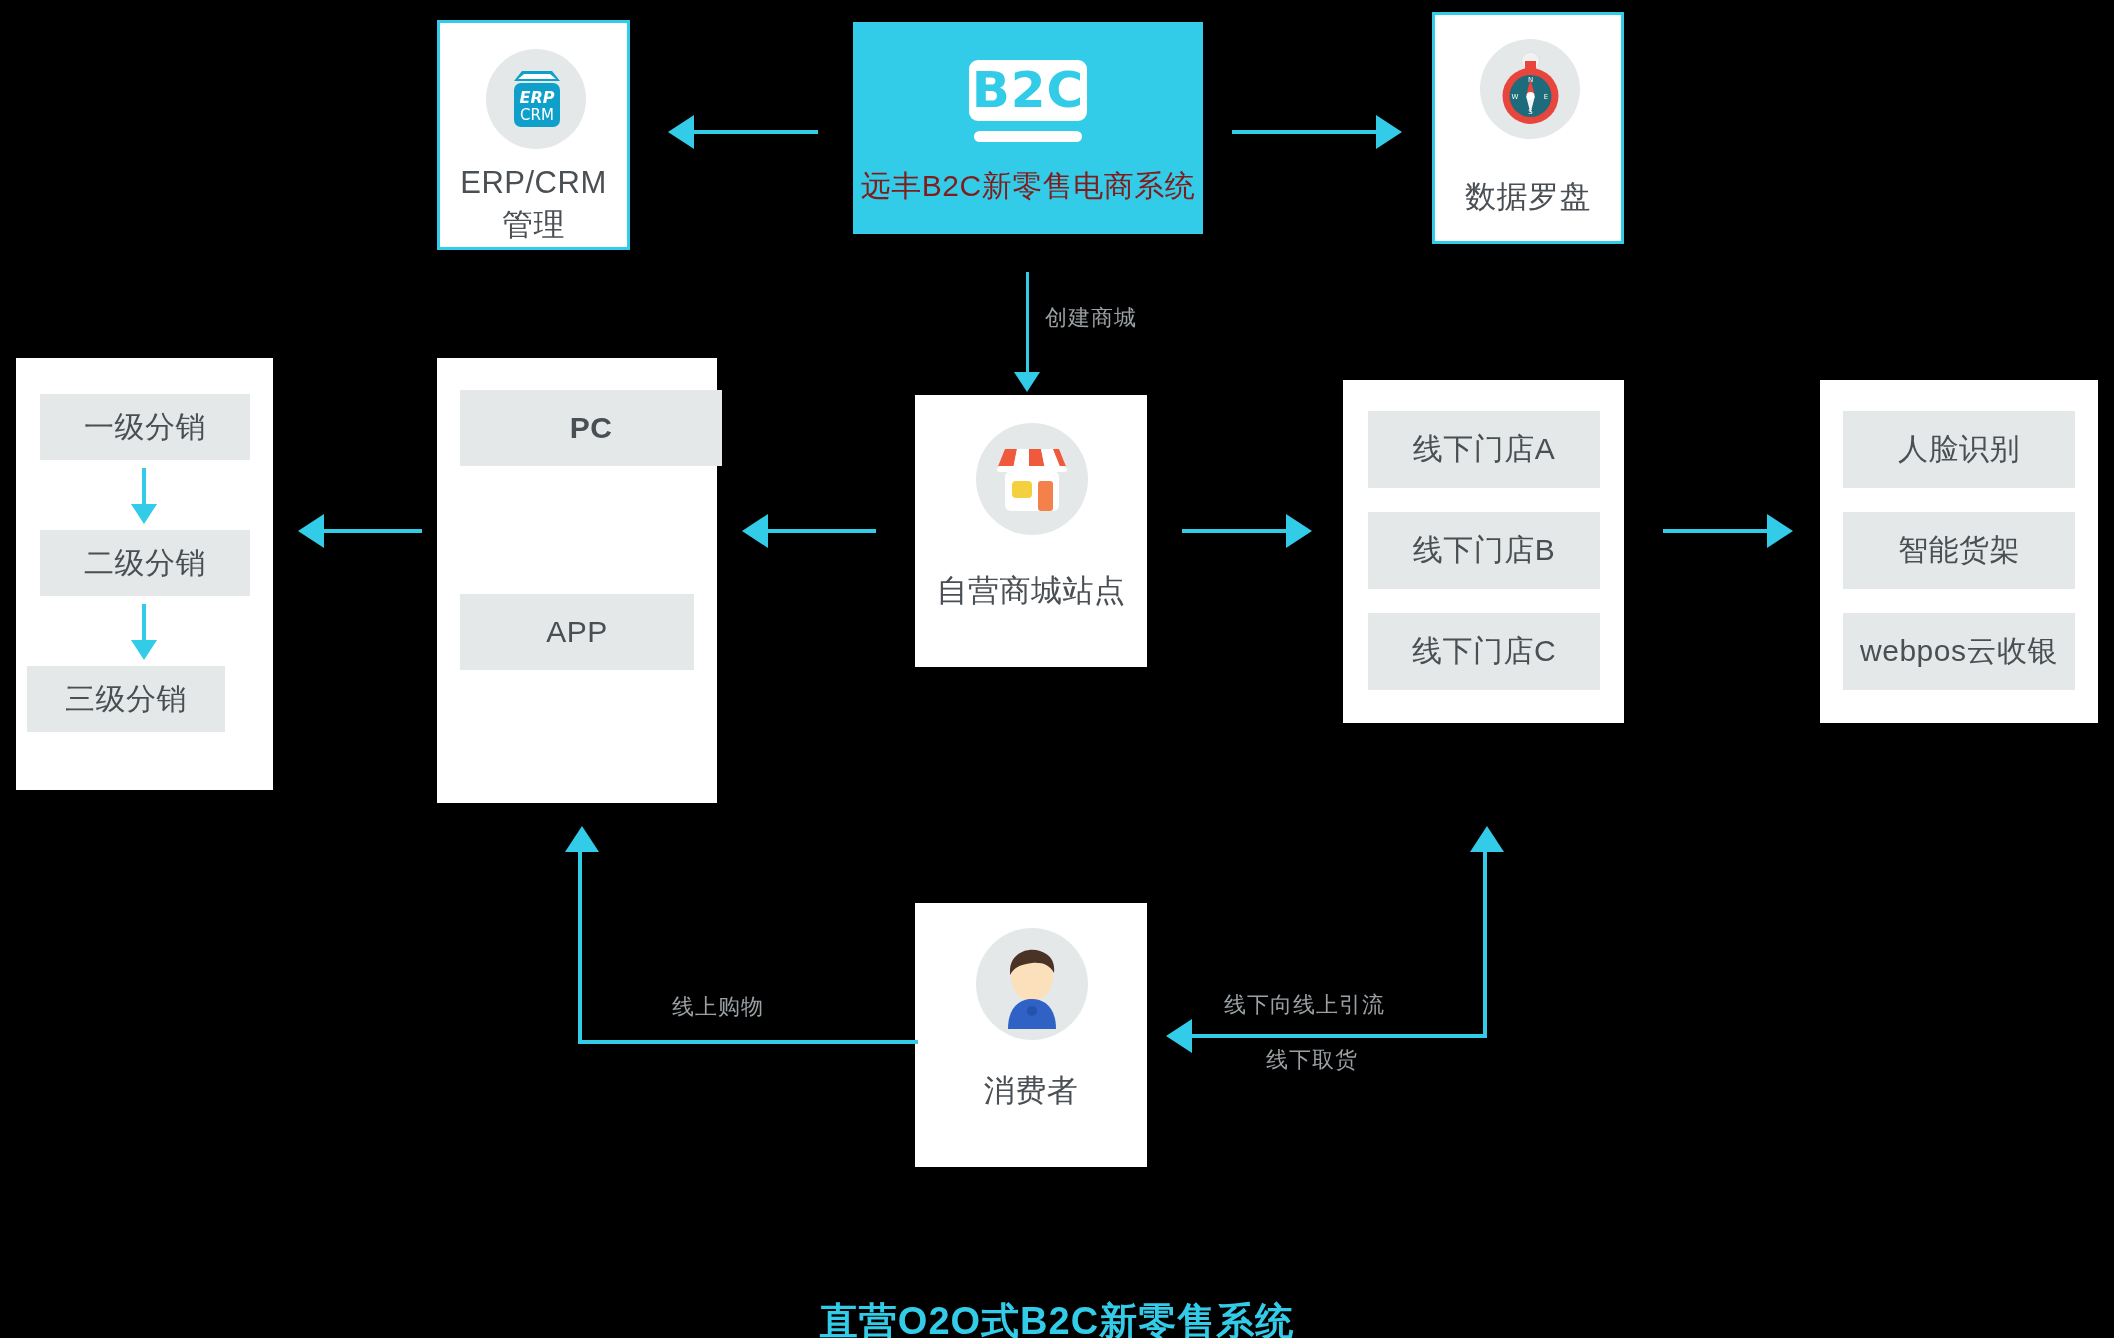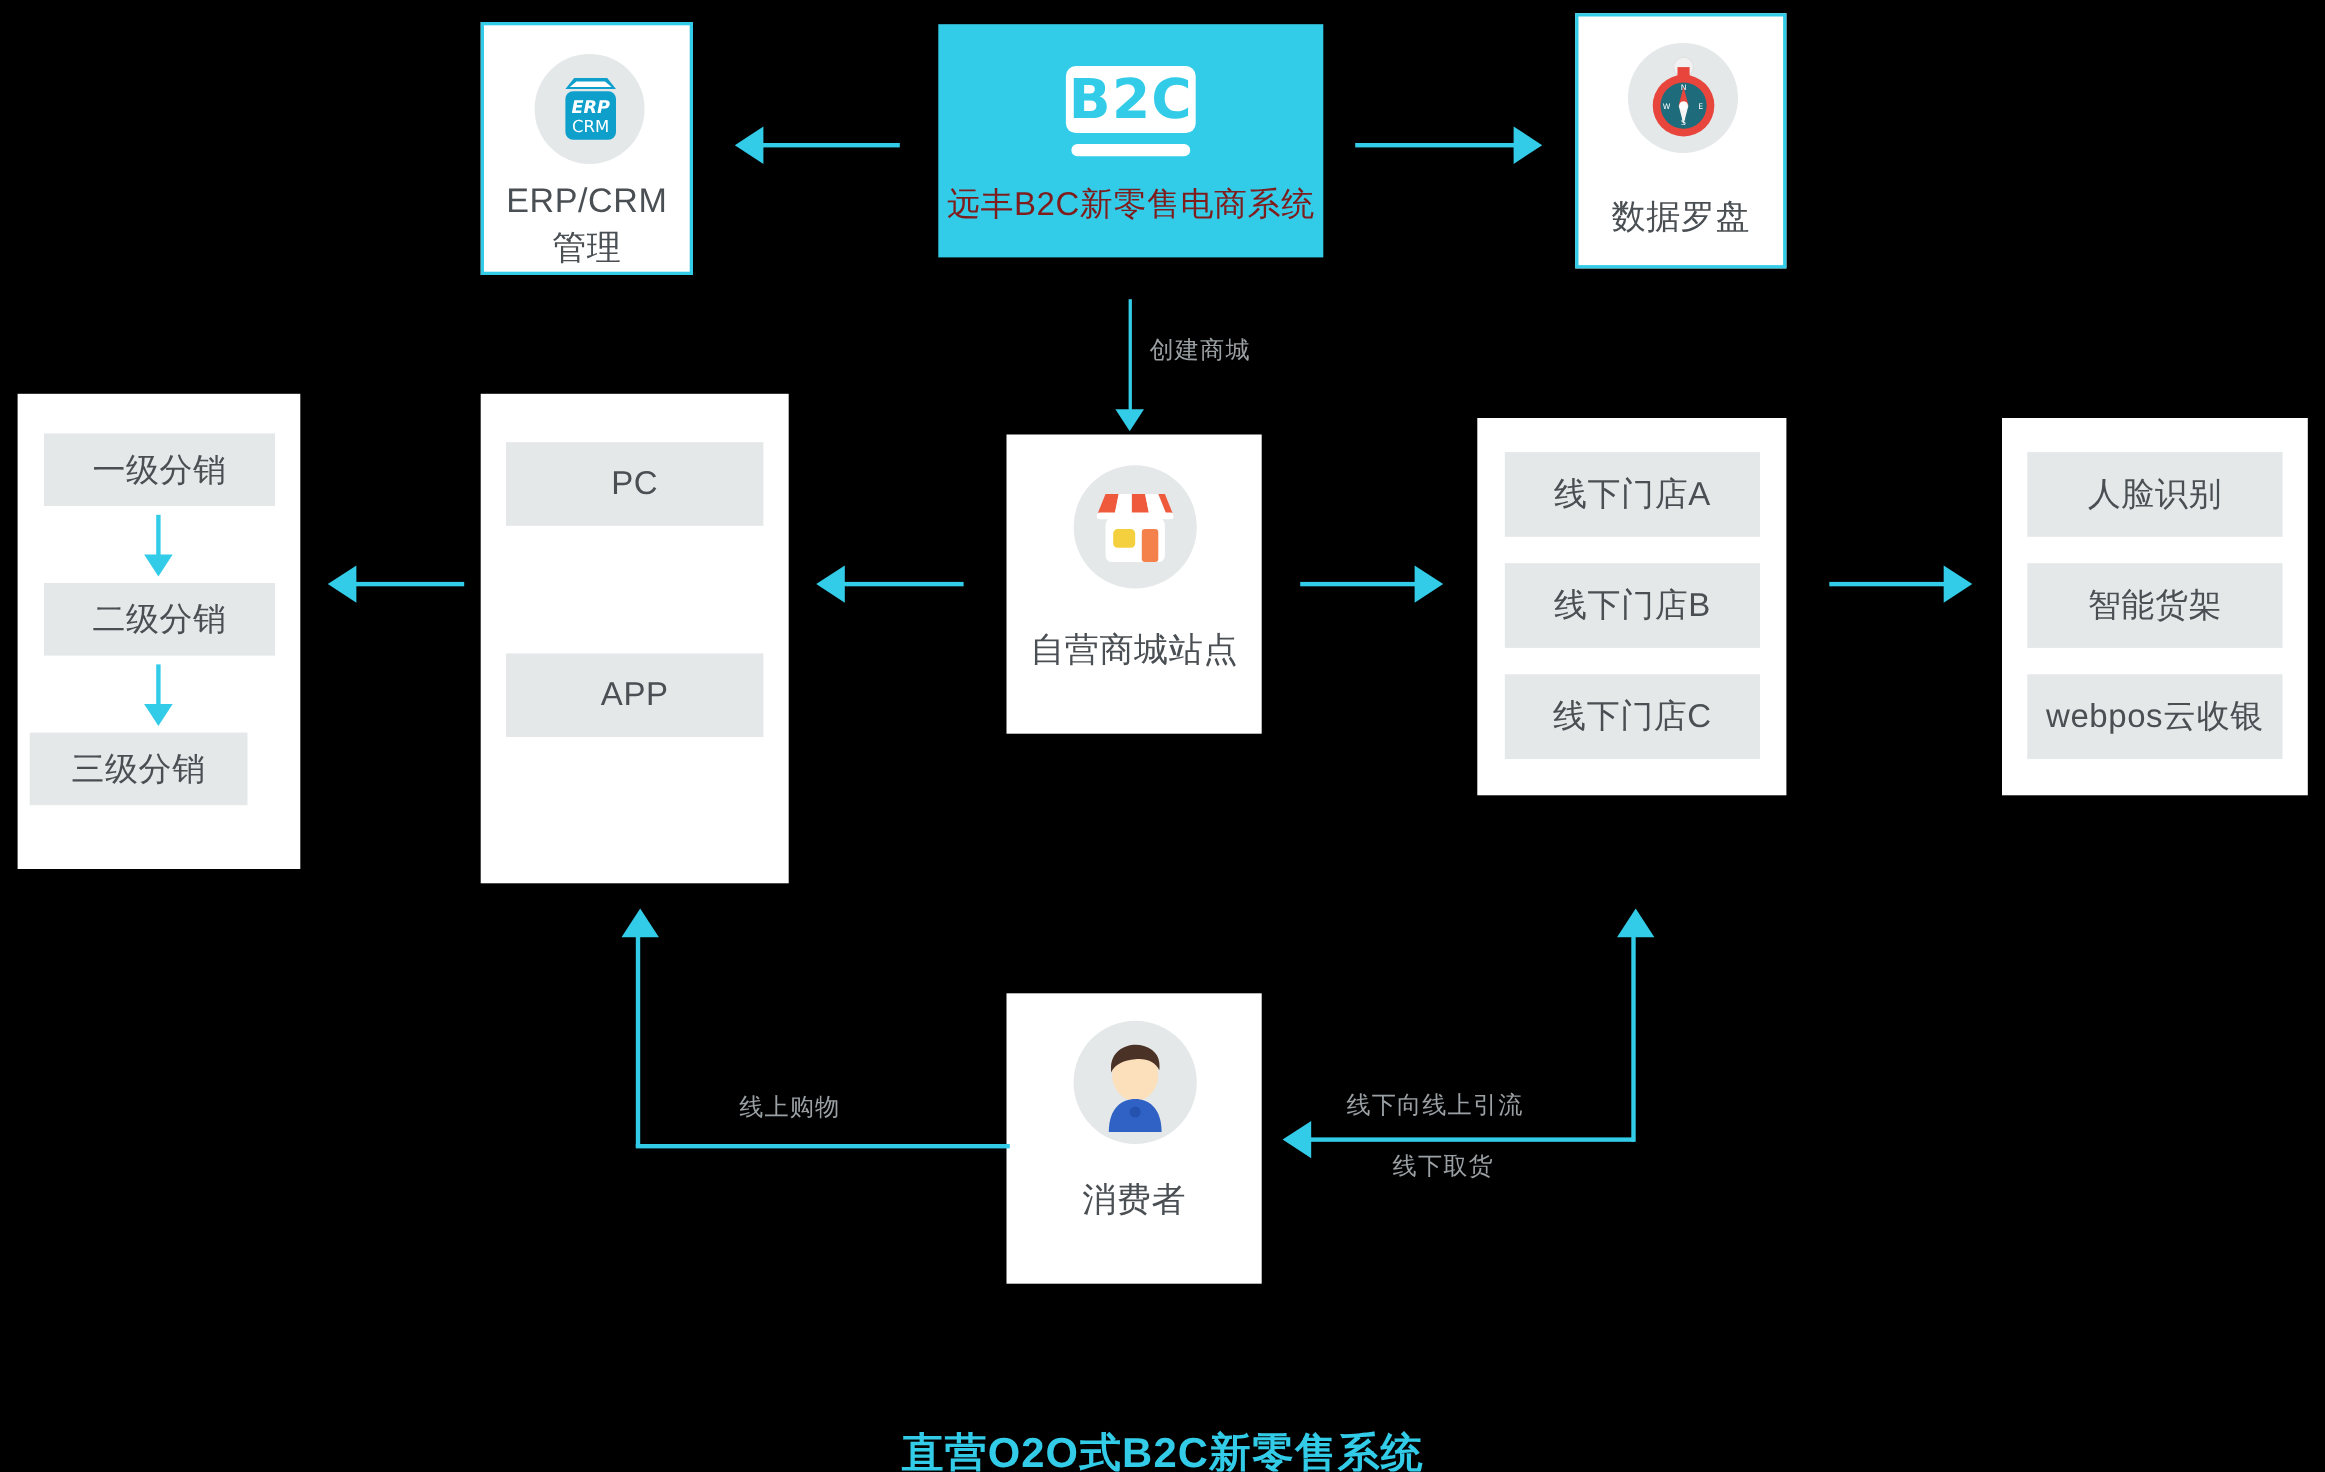--- a/index.html
+++ b/index.html
@@ -188,21 +188,21 @@
     <div class="ln v" style="left:126px; top:246px; height:40px;"></div>
     <div class="tri sm-down" style="left:115px; top:282px;"></div>
 
     <div class="pill" style="left:11px; top:308px; width:198px; height:66px;">三级分销</div>
   </div>
 
   <div class="ln h" style="left:322px; top:529px; width:100px;"></div>
   <div class="tri left" style="left:298px; top:514px;"></div>
 
   <div class="card" style="left:437px; top:358px; width:280px; height:445px;">
-    <div class="pill" style="left:23px; top:44px; width:234px; height:76px;">PC</div>
+    <div class="pill" style="left:23px; top:32px; width:262px; height:76px;font-weight:bold;">PC</div>
     <div class="pill" style="left:23px; top:236px; width:234px; height:76px;">APP</div>
   </div>
 
   <div class="ln h" style="left:766px; top:529px; width:110px;"></div>
   <div class="tri left" style="left:742px; top:514px;"></div>
 
   <div class="card" style="left:915px; top:395px; width:232px; height:272px;">
     <div class="icon-circle" style="left:61px; top:28px; width:112px; height:112px;"></div>
     <svg style="position:absolute; left:78px; top:48px;" width="78" height="72" viewBox="0 0 78 72">
       <rect x="12" y="28" width="54" height="40" rx="6" fill="#ffffff"></rect>

